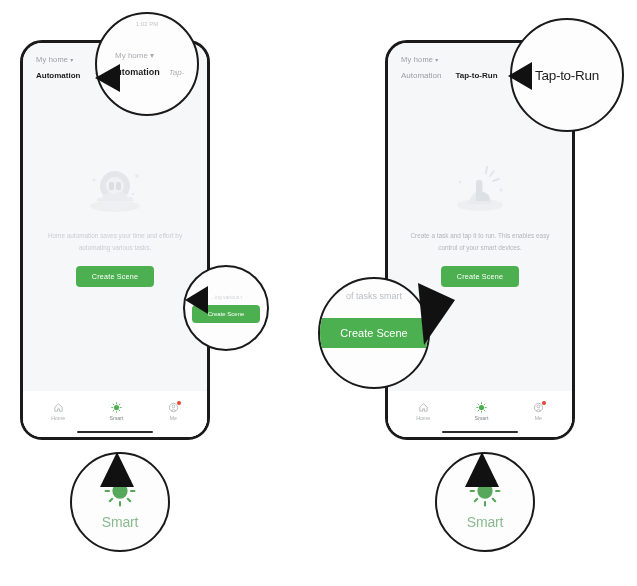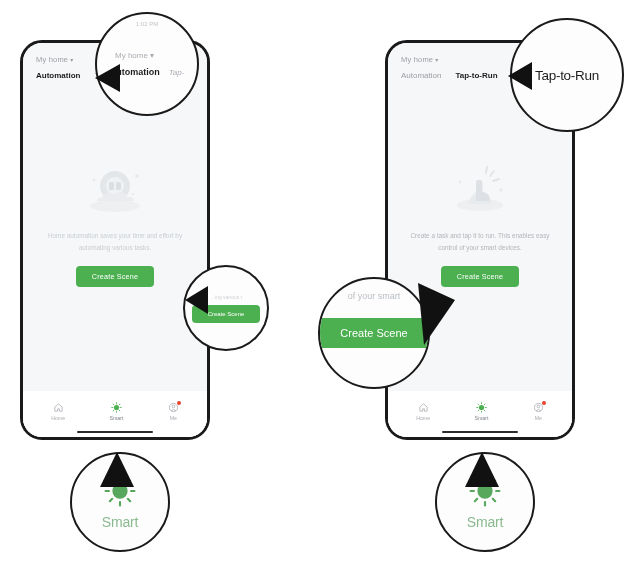--- a/index.html
+++ b/index.html
@@ -311,21 +311,21 @@
   </div>
 
   <div class="mag" id="mag-right-header">
     <div class="mag-inner">
       <div class="t">Tap-to-Run</div>
     </div>
   </div>
 
   <div class="mag" id="mag-right-cta">
     <div class="mag-inner">
-      <div class="ghost">of your smart</div>
+      <div class="ghost">of tasks smart</div>
       <div class="btn">Create Scene</div>
     </div>
   </div>
 
   <div class="mag mag-smart" id="mag-left-smart">
     <div class="mag-inner">
       <svg width="34" height="34" viewBox="0 0 24 24">
         <circle cx="12" cy="12" r="5.4" fill="#57a75c"></circle>
         <g stroke="#57a75c" stroke-width="1.5" stroke-linecap="round">
           <line x1="12" y1="1.8" x2="12" y2="4.2"></line>

